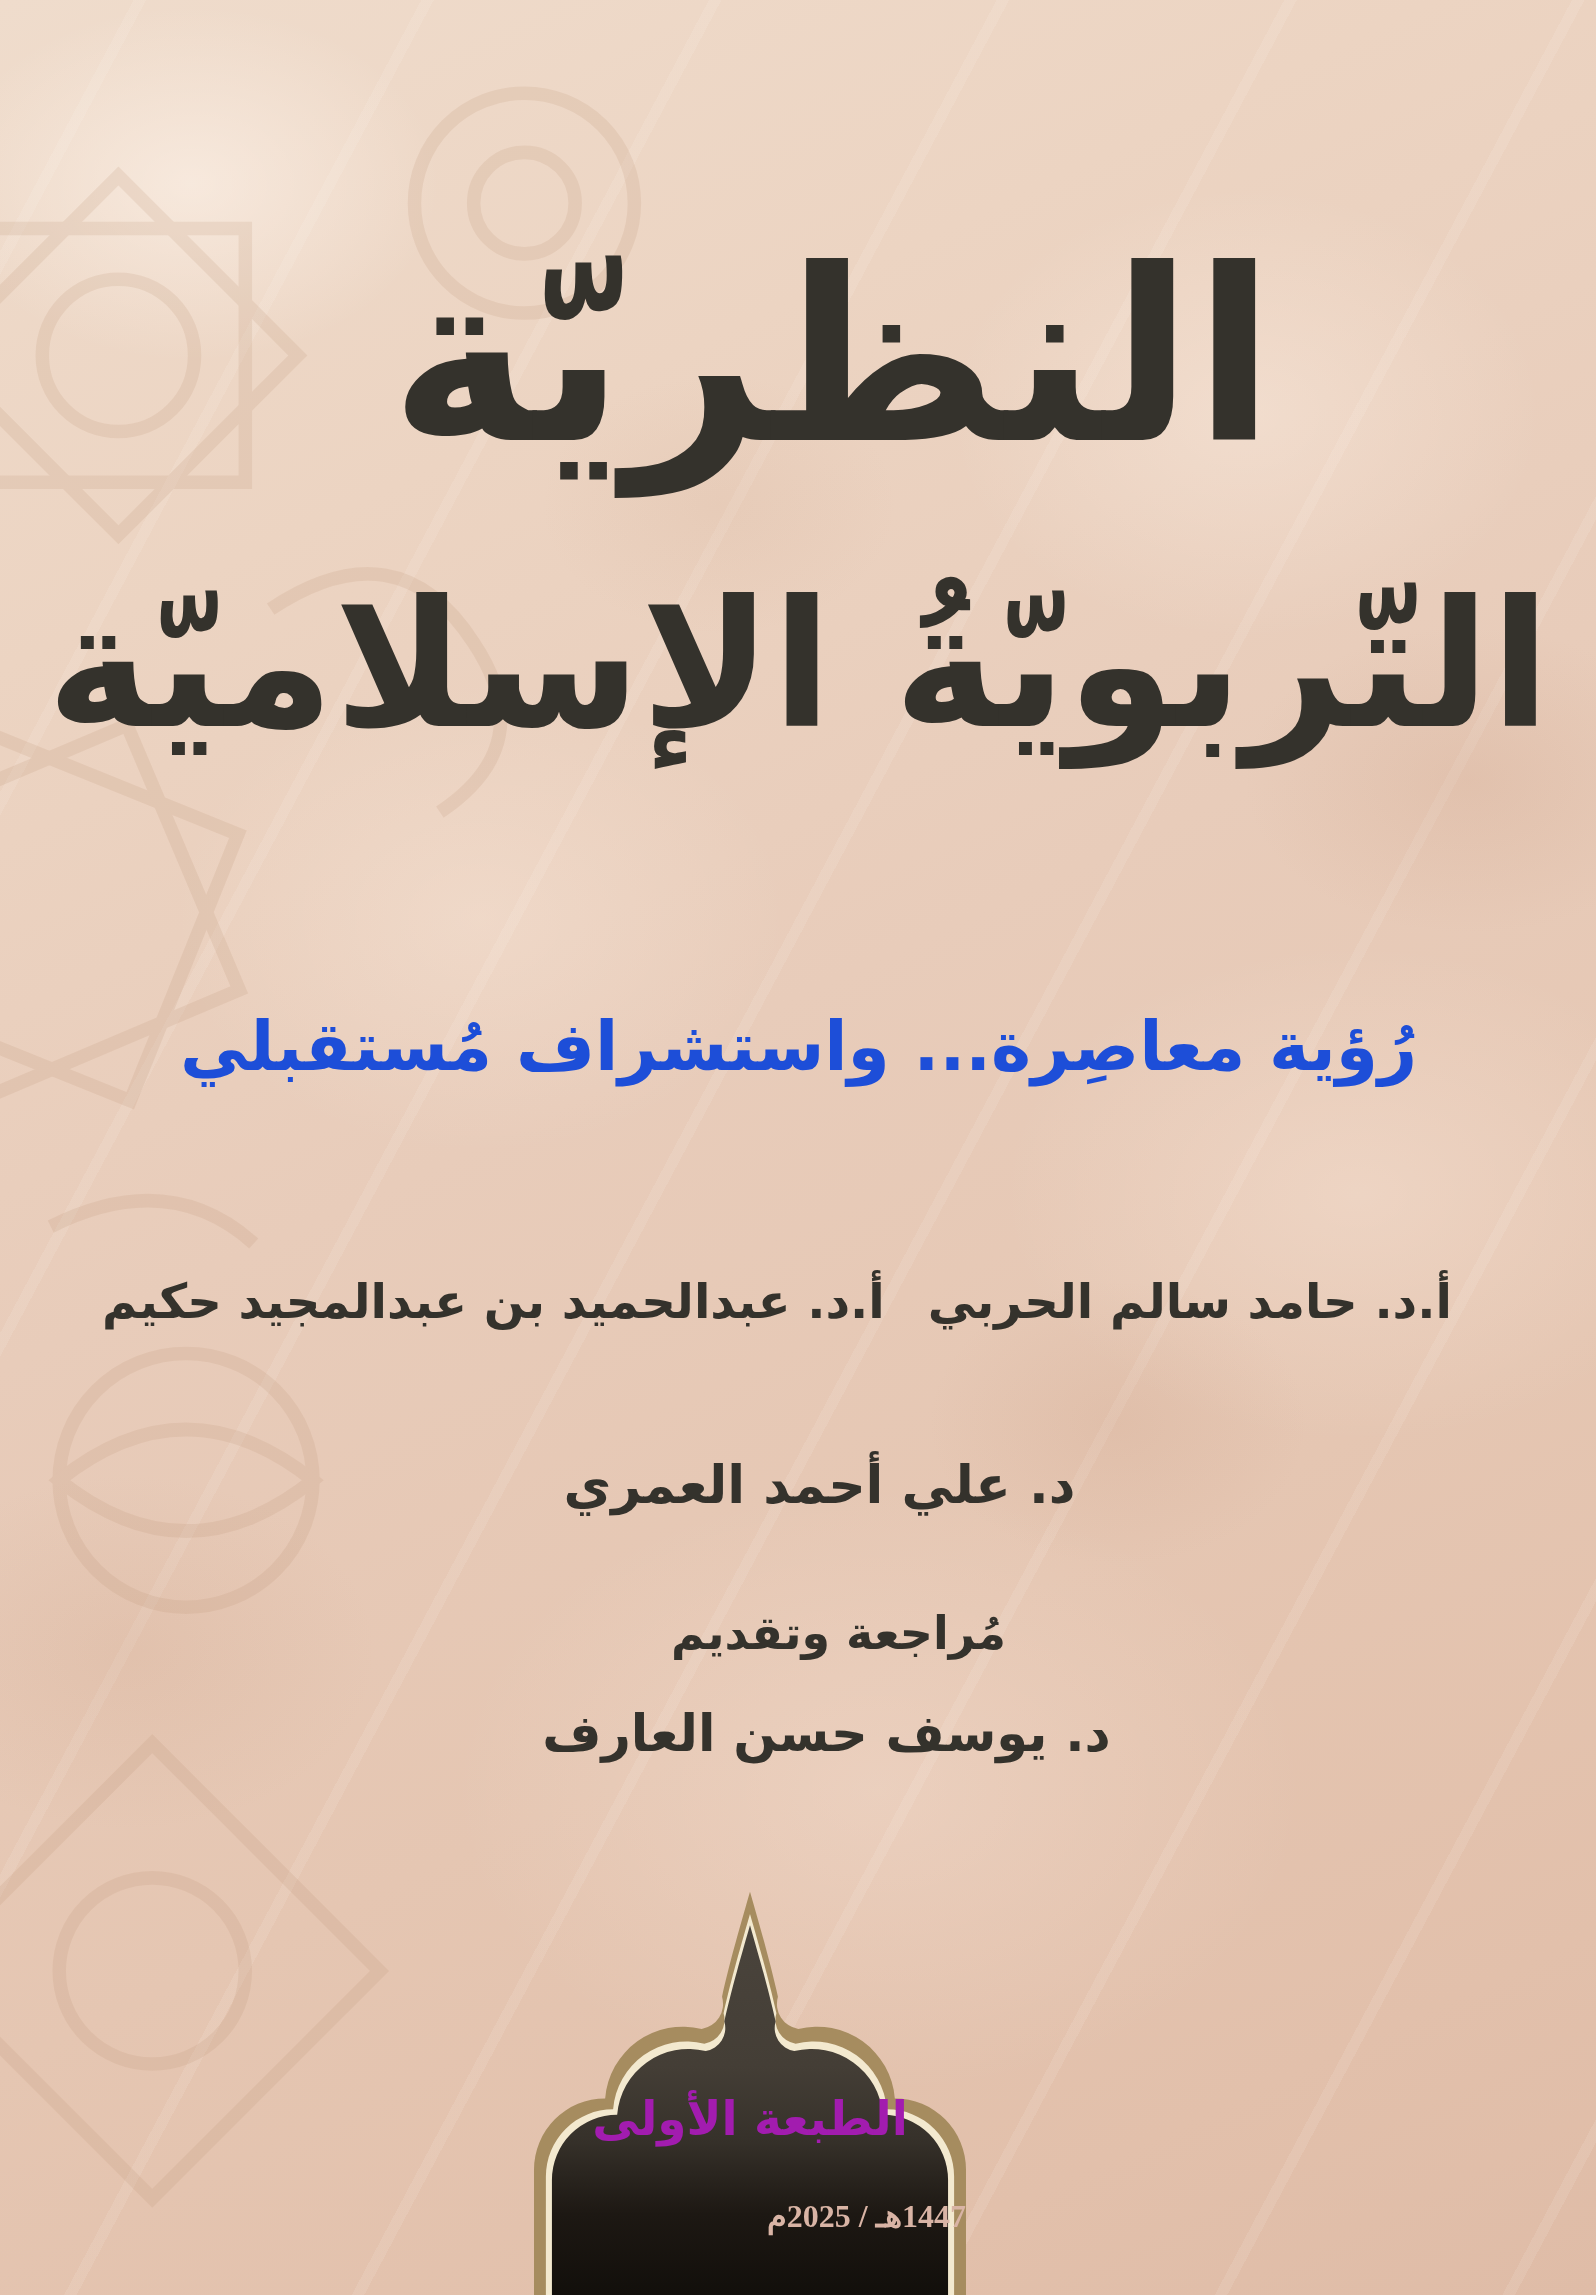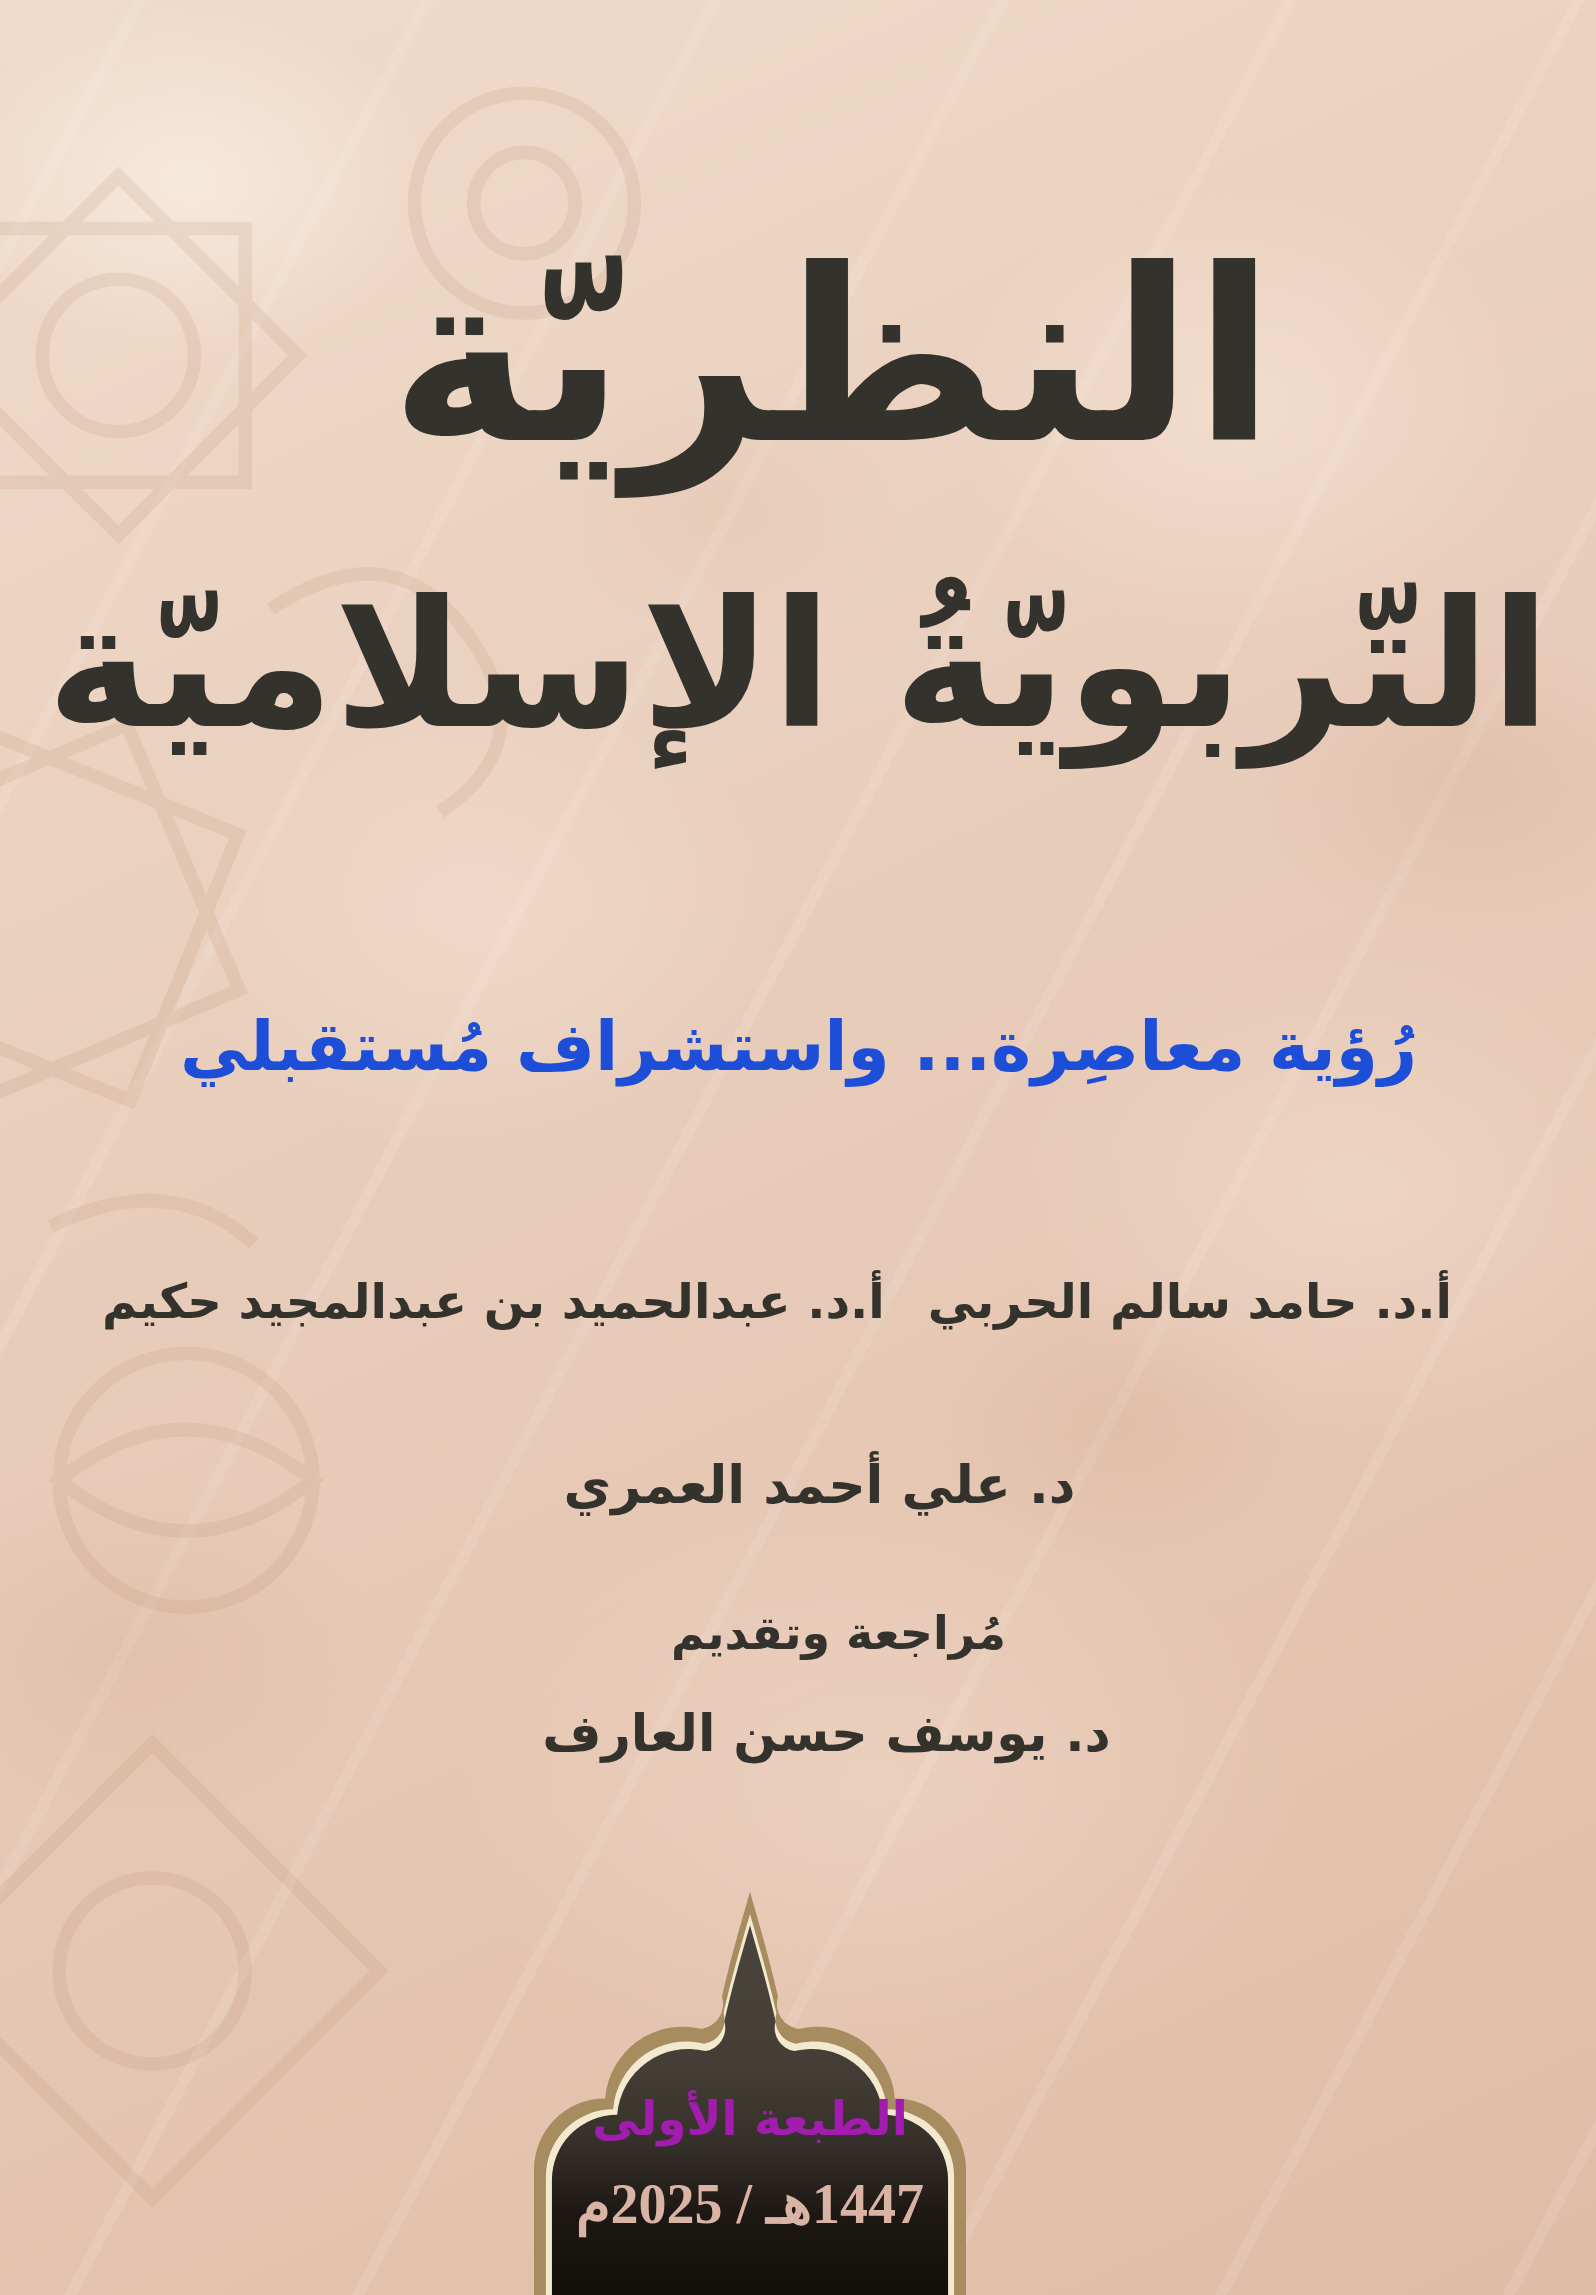--- a/index.html
+++ b/index.html
@@ -39,21 +39,21 @@
   .authors-row .author{flex:1;text-align:center;font-size:48px;font-weight:700;white-space:nowrap;}
   .author-center{top:1455px;font-size:52px;font-weight:700;padding-left:21px;}
   .review-label{top:1606px;font-size:46px;font-weight:700;padding-left:40px;}
   .reviewer{top:1704px;font-size:51px;font-weight:700;padding-left:28px;}
 
   
   .arch-wrap{position:absolute;left:534px;bottom:0;width:432px;height:410px;}
   .arch-wrap svg{position:absolute;inset:0;display:block;}
   .arch-text{position:absolute;left:0;width:100%;text-align:center;white-space:nowrap;direction:rtl;}
   .edition{top:206px;font-size:47px;font-weight:700;color:#a21caf;}
-  .year{top:286px;font-size:56px;font-weight:700;color:#d9b4a5;font-family:"Liberation Serif","DejaVu Serif",serif;}
+  .year{top:312px;font-size:32px;font-weight:700;color:#d9b4a5;font-family:"Liberation Serif","DejaVu Serif",serif;text-align:right;}
 </style>
 </head>
 <body>
 
 <div class="marble light"></div>
 <div class="marble dark"></div>
 
 <svg class="pattern" viewBox="0 0 1200 2713" fill="none" stroke="#b98f70" stroke-width="16">
   <g transform="translate(140,420)">
     <rect x="-150" y="-150" width="300" height="300"></rect>

